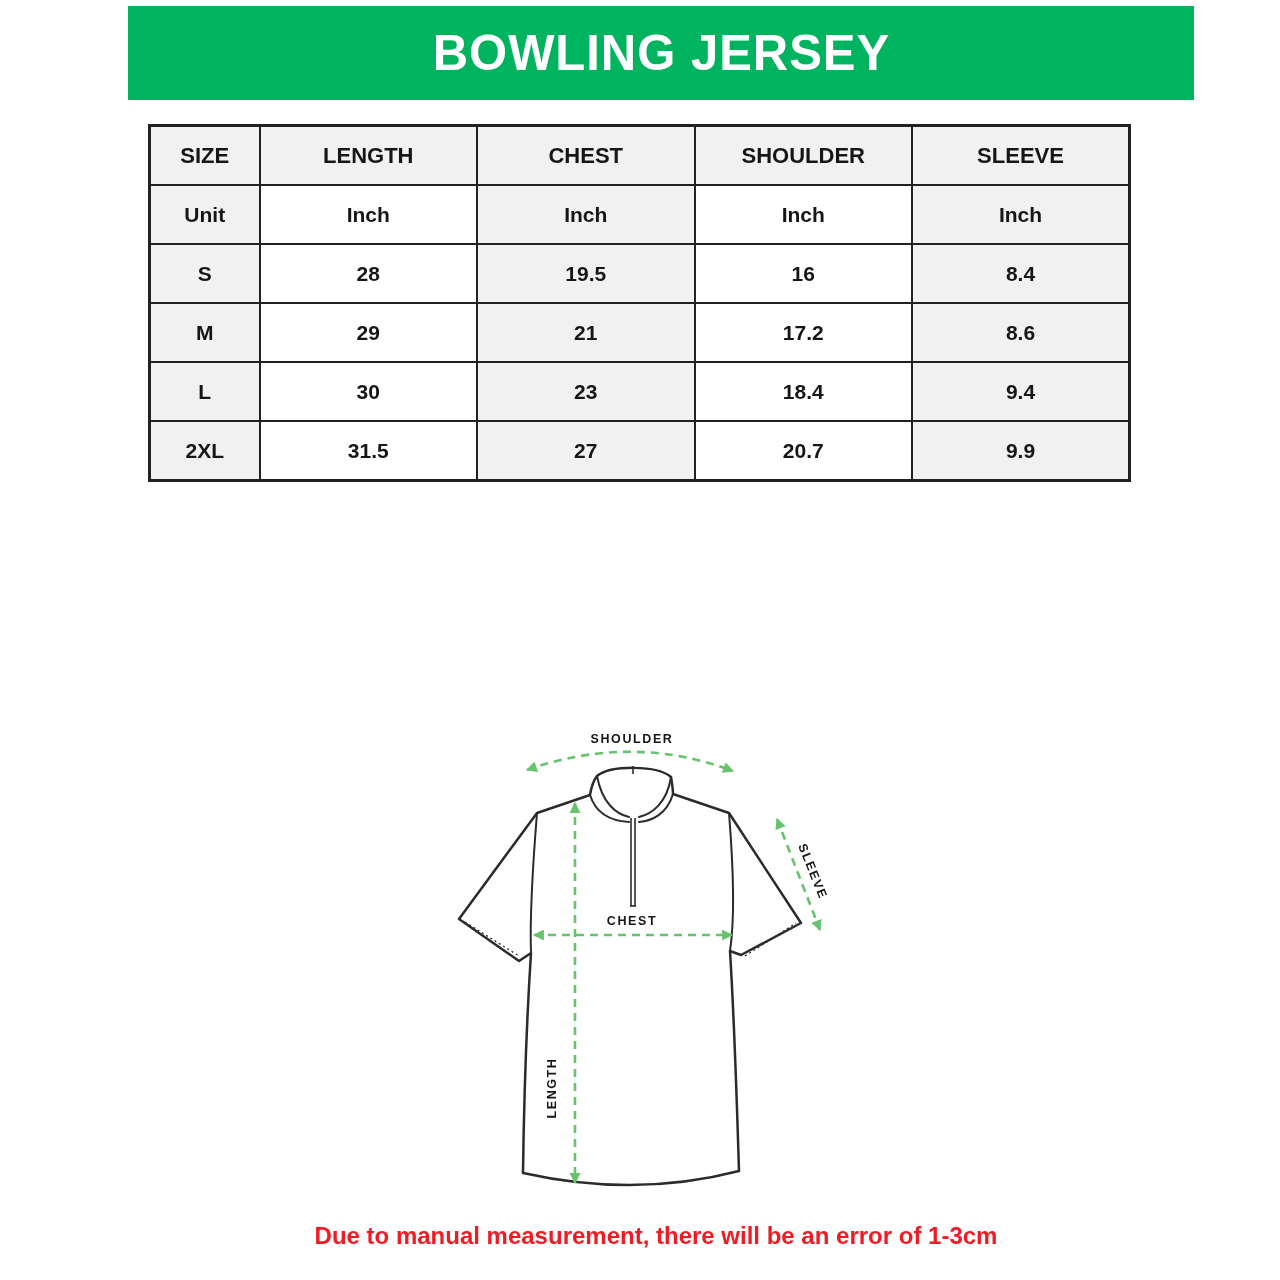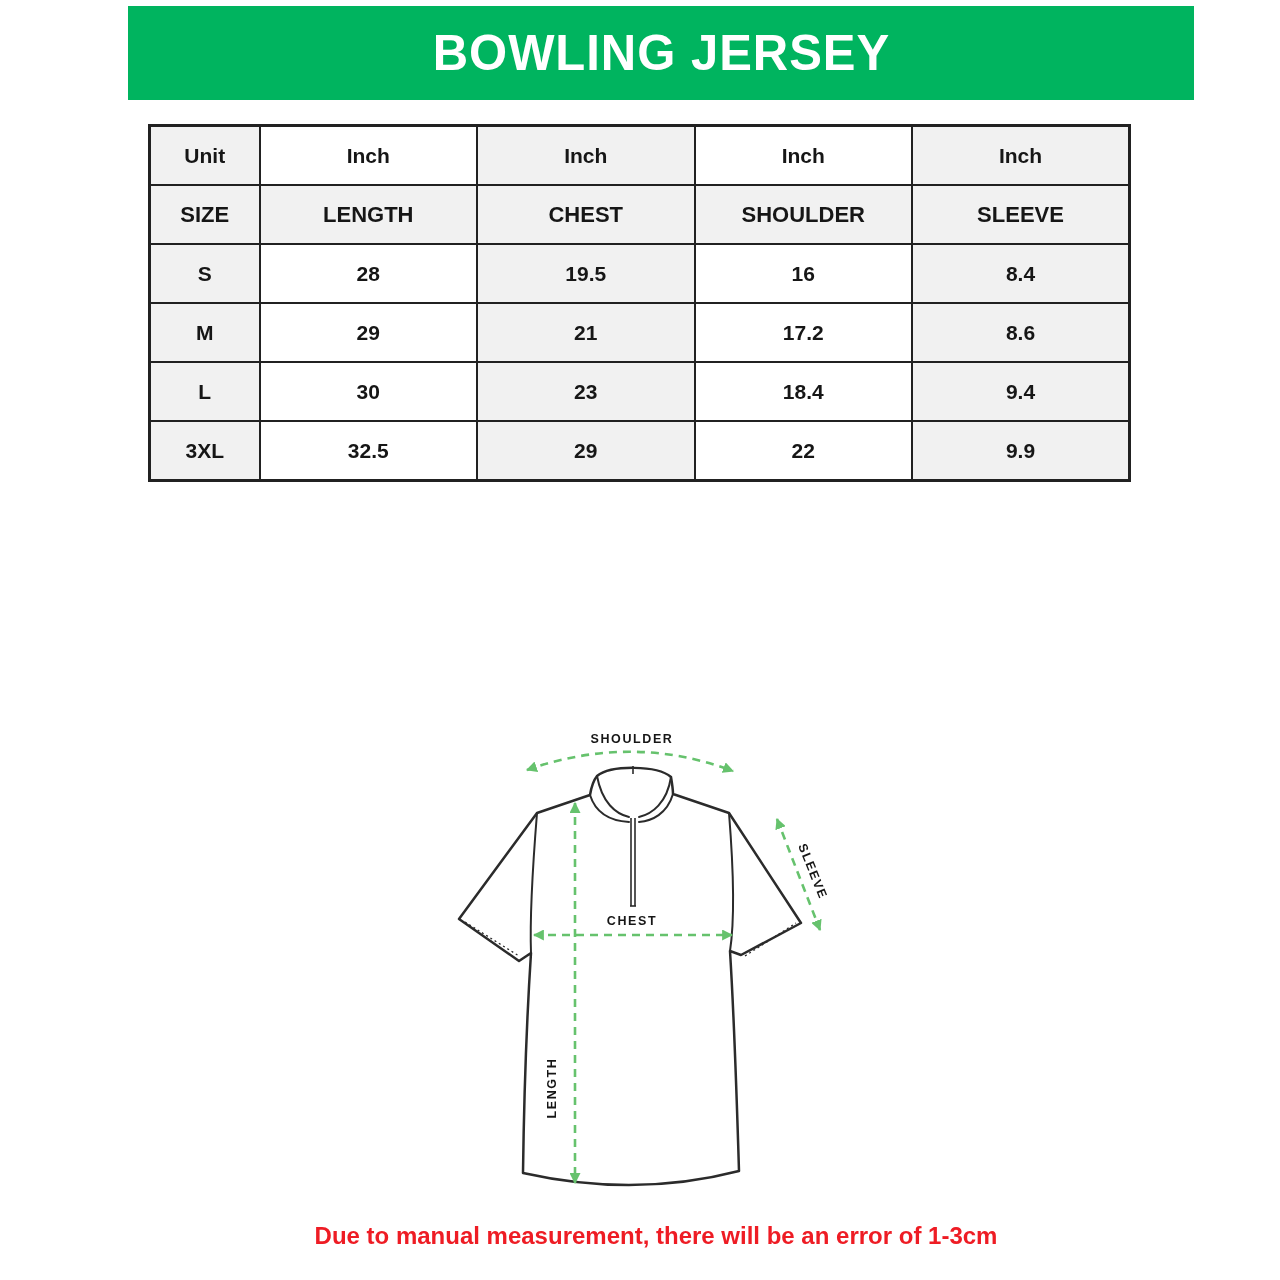--- a/index.html
+++ b/index.html
@@ -55,32 +55,32 @@
   <table id="size-table">
     <colgroup>
       <col class="c0">
         <col class="cn">
         <col class="cn">
         <col class="cn">
         <col class="cn">
     </colgroup>
     <tbody>
         <tr>
+          <td class="gray hdr">SIZE</td>
+          <td class="gray hdr">LENGTH</td>
+          <td class="gray hdr">CHEST</td>
+          <td class="gray hdr">SHOULDER</td>
+          <td class="gray hdr">SLEEVE</td>
+        </tr>
+        <tr>
           <td class="gray">Unit</td>
           <td class="white">Inch</td>
           <td class="gray">Inch</td>
           <td class="white">Inch</td>
           <td class="gray">Inch</td>
-        </tr>
-        <tr>
-          <td class="gray hdr">SIZE</td>
-          <td class="gray hdr">LENGTH</td>
-          <td class="gray hdr">CHEST</td>
-          <td class="gray hdr">SHOULDER</td>
-          <td class="gray hdr">SLEEVE</td>
         </tr>
         <tr>
           <td class="gray">S</td>
           <td class="white">28</td>
           <td class="gray">19.5</td>
           <td class="white">16</td>
           <td class="gray">8.4</td>
         </tr>
         <tr>
           <td class="gray">M</td>
@@ -90,24 +90,24 @@
           <td class="gray">8.6</td>
         </tr>
         <tr>
           <td class="gray">L</td>
           <td class="white">30</td>
           <td class="gray">23</td>
           <td class="white">18.4</td>
           <td class="gray">9.4</td>
         </tr>
         <tr>
-          <td class="gray">3XL</td>
-          <td class="white">32.5</td>
-          <td class="gray">29</td>
-          <td class="white">22</td>
+          <td class="gray">2XL</td>
+          <td class="white">31.5</td>
+          <td class="gray">27</td>
+          <td class="white">20.7</td>
           <td class="gray">9.9</td>
         </tr>
       </tbody>
   </table>
 
   <svg id="diagram" viewBox="0 0 420 490">
     <defs>
       <marker id="ah" viewBox="0 0 10 10" refX="9" refY="5" markerWidth="11" markerHeight="11" markerUnits="userSpaceOnUse" orient="auto-start-reverse">
         <path d="M0,0 L10,5 L0,10 Z" class="ah-fill"></path>
       </marker>

